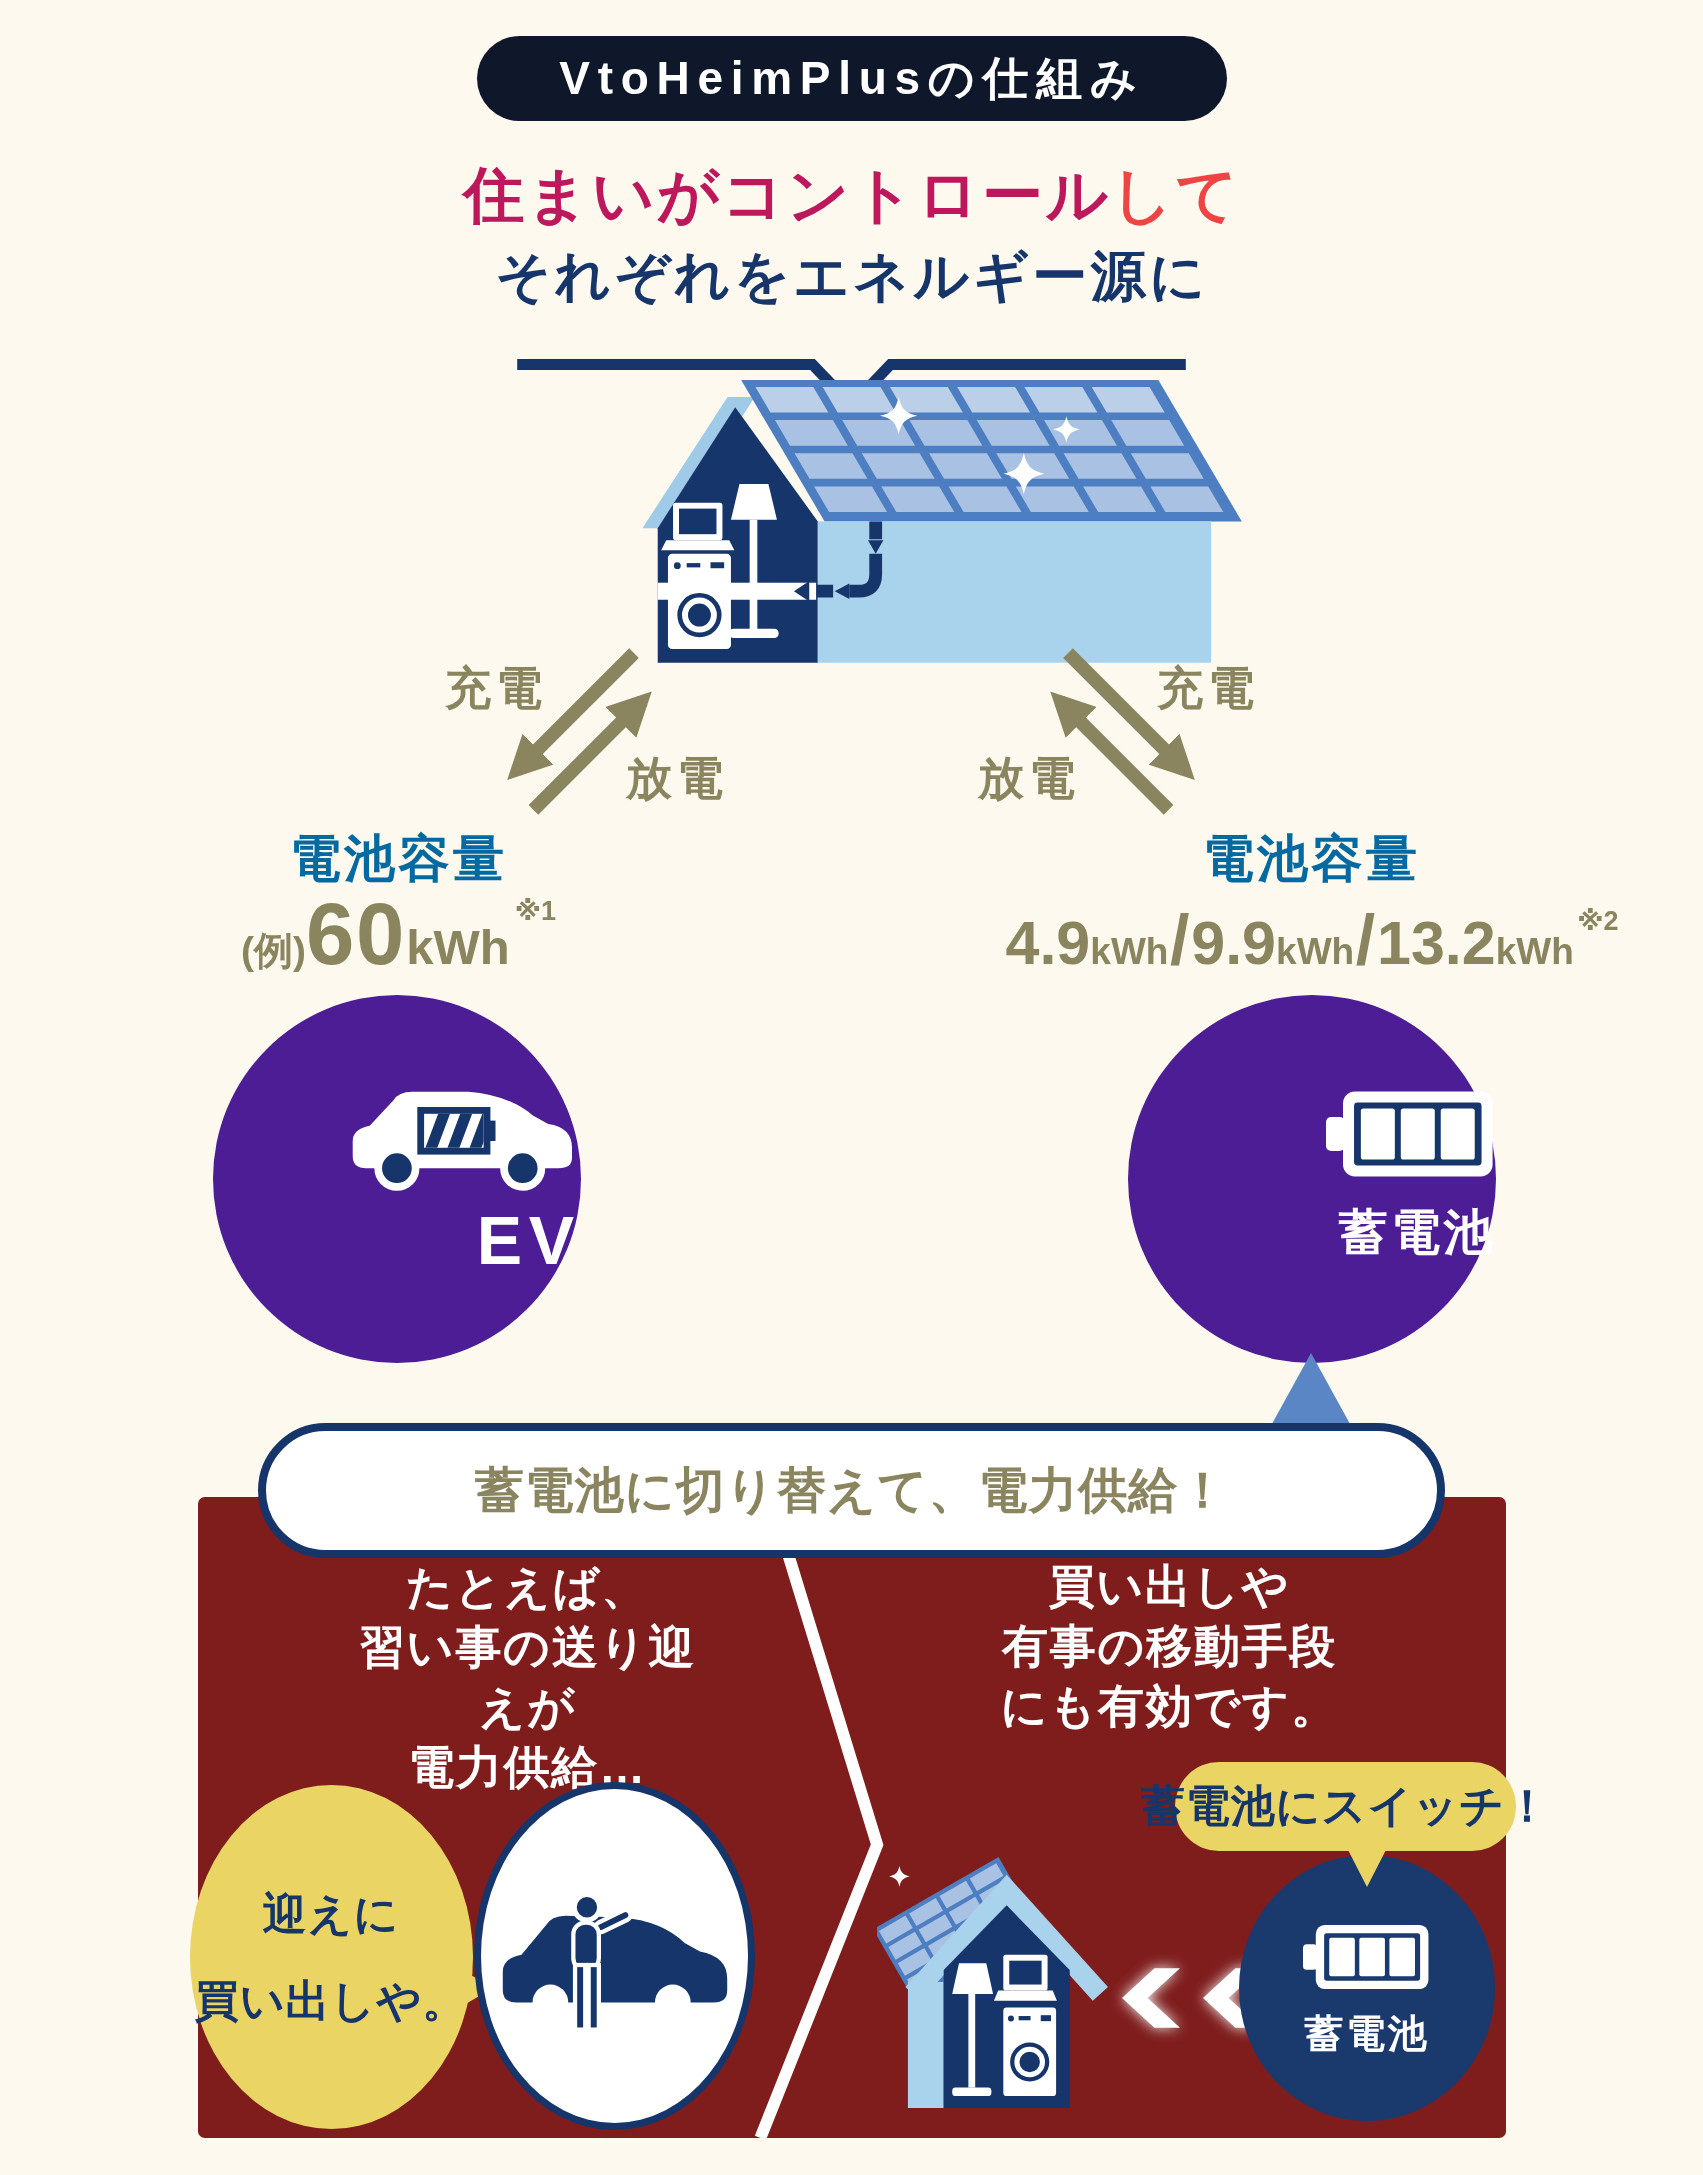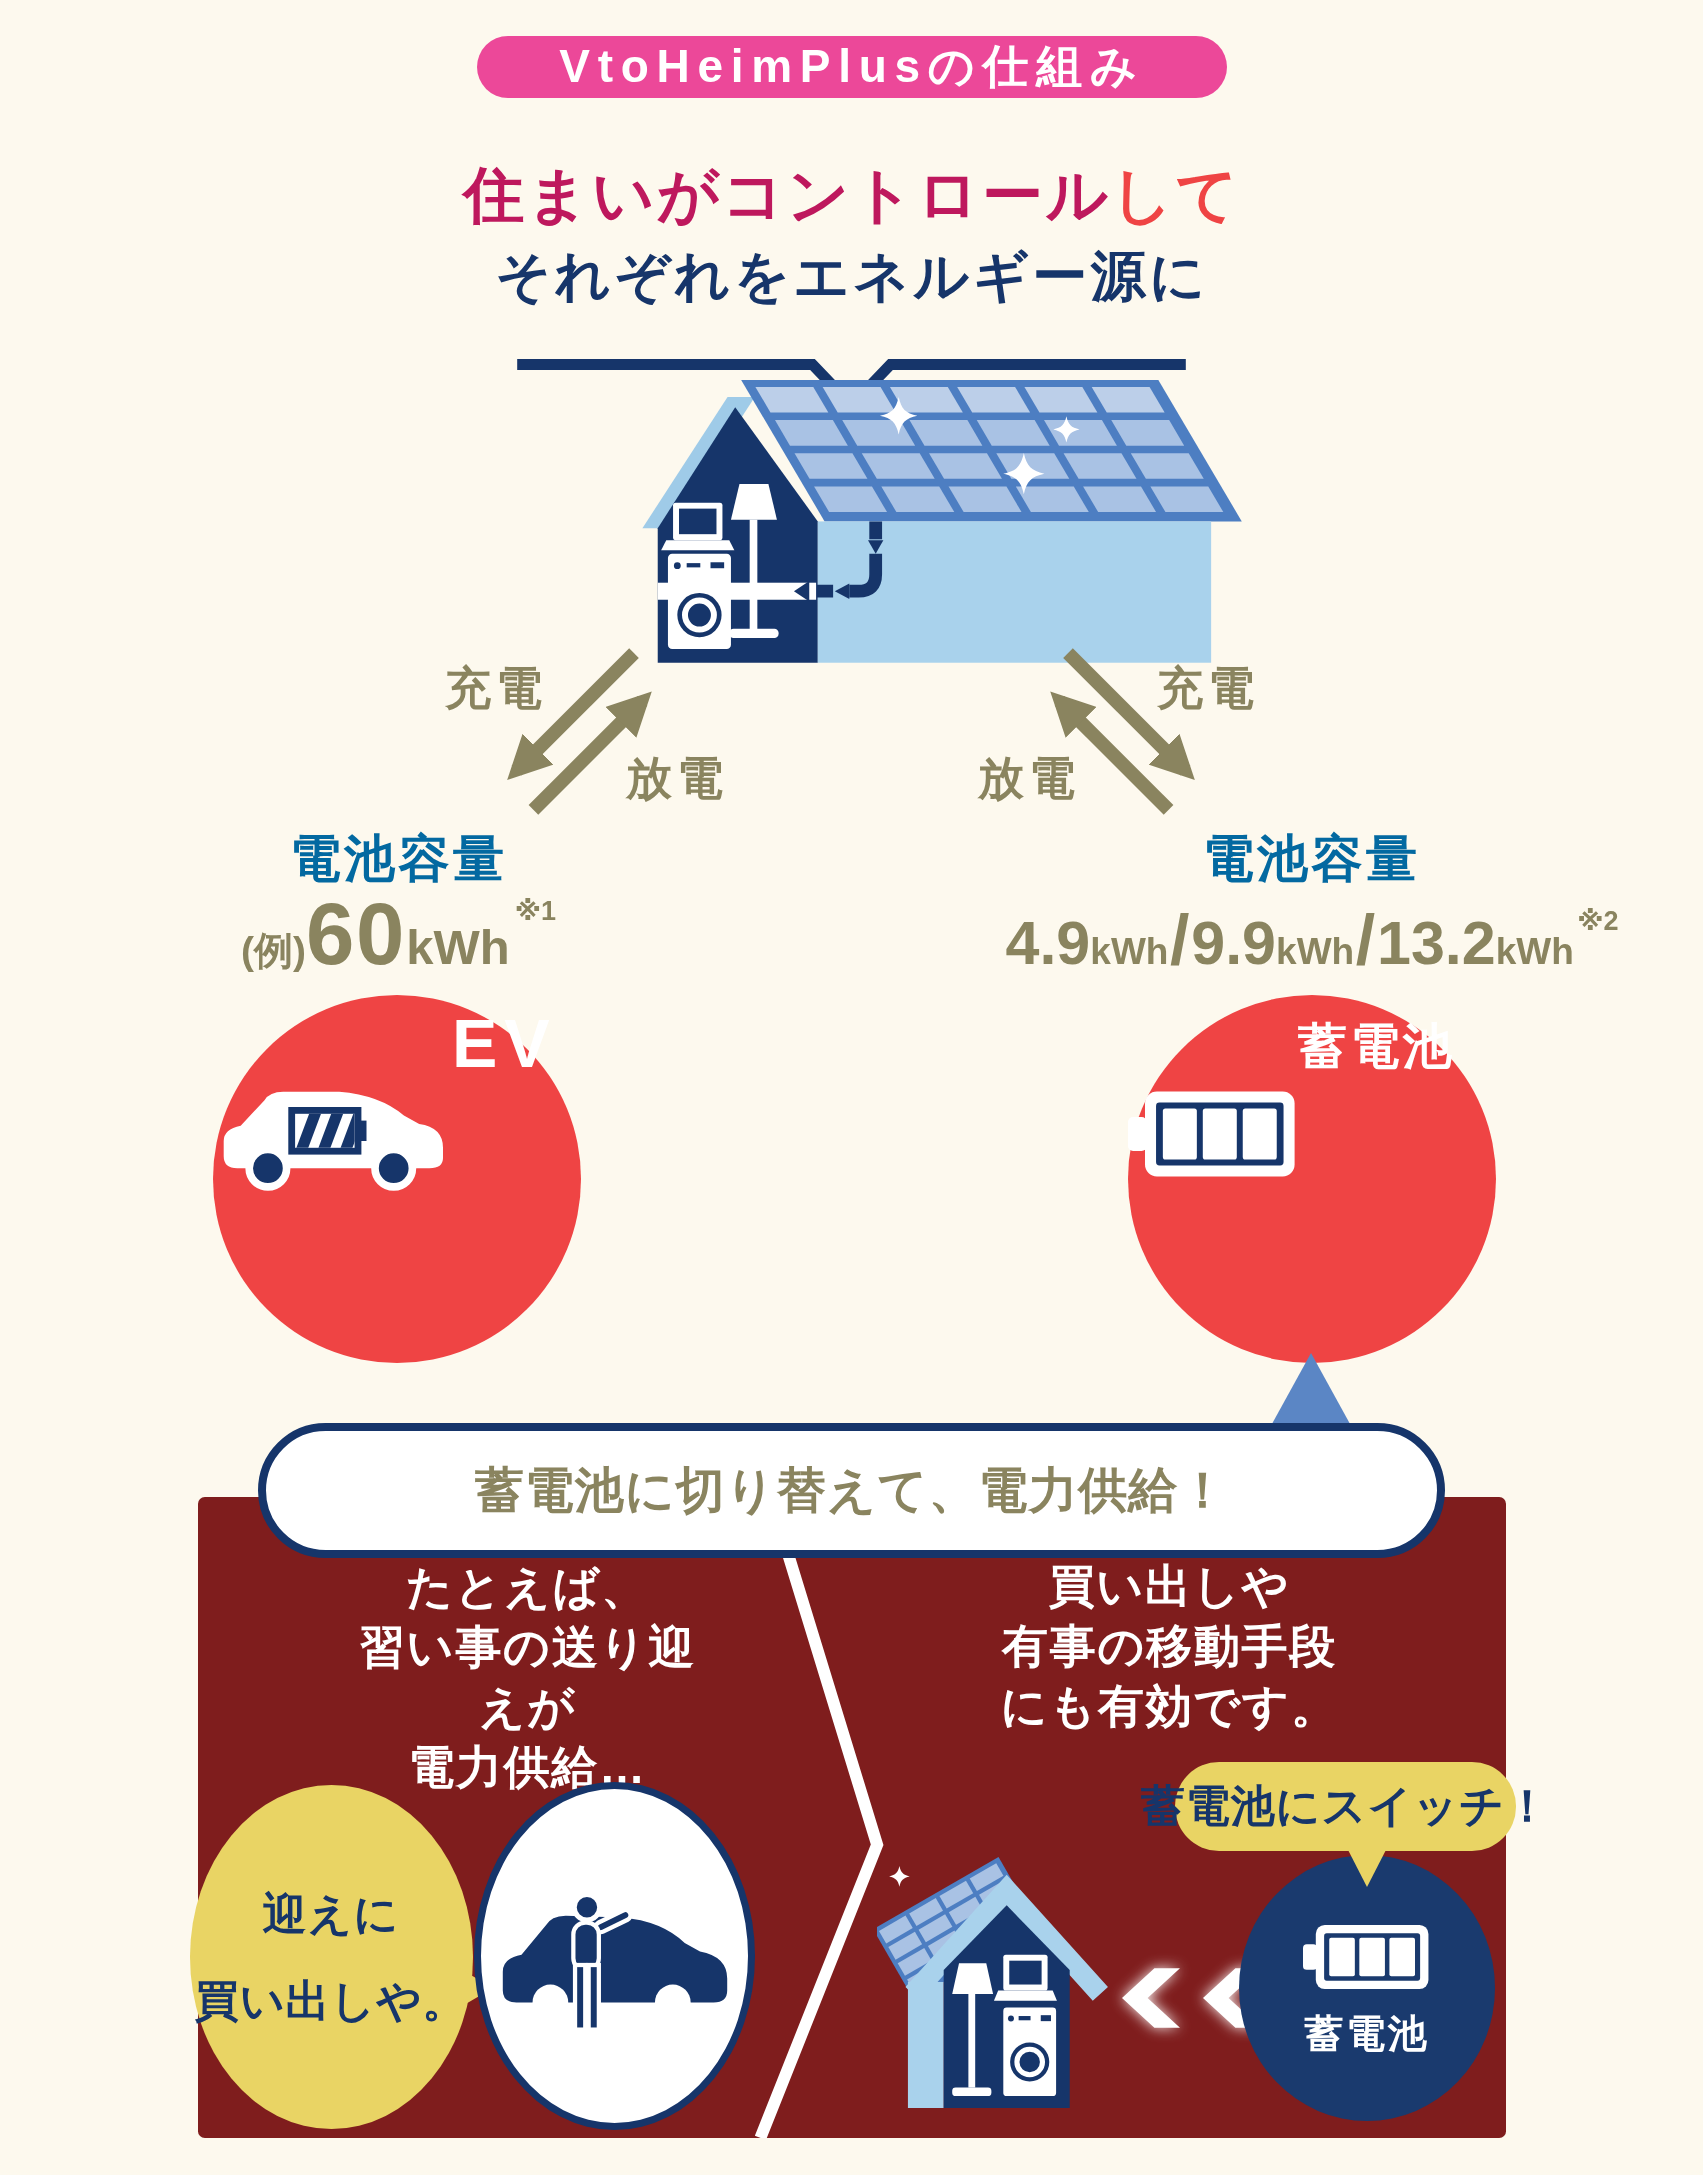--- a/index.html
+++ b/index.html
@@ -7,22 +7,22 @@
     width:1704px;height:2176px;
     background:#fdf9ee;
     font-family:"Liberation Sans","DejaVu Sans",sans-serif;
     -webkit-font-smoothing:antialiased;
   }
   .stage{position:relative;width:1704px;height:2176px;overflow:hidden;background:#fdf9ee;}
   .abs{position:absolute;}
 
   
   .badge{
-    position:absolute;left:477px;top:36px;width:750px;height:62px;
-    background:#ec4899;border-radius:44px;
+    position:absolute;left:477px;top:36px;width:750px;height:85px;
+    background:#0f172a;border-radius:44px;
     display:flex;align-items:center;justify-content:center;
   }
   .badge span{color:#fff;font-size:46px;font-weight:bold;letter-spacing:7.7px;}
 
   
   .heading{position:absolute;left:0;top:160px;width:1704px;text-align:center;}
   .heading .l1{font-size:61px;font-weight:bold;letter-spacing:2.6px;line-height:1.15;}
   .heading .l2{font-size:55px;font-weight:bold;letter-spacing:3.4px;margin-top:10.2px;color:#16356a;}
   .olive{color:#be185d;}
   .navy{color:#ef4444;}
@@ -40,21 +40,21 @@
   .cap-unit-big{font-size:49px;font-weight:bold;}
   .cap-note{font-size:27px;font-weight:bold;position:relative;top:-44px;margin-left:5.1px;}
   .rnum{font-size:61px;font-weight:bold;}
   .runit{font-size:37px;font-weight:bold;}
   .rslash{font-size:70px;font-weight:bold;margin:0 1.7px;}
   .rnote{font-size:27px;font-weight:bold;position:relative;top:-34px;margin-left:3.4px;}
 
   
   .big-circle{
     position:absolute;width:368px;height:368px;border-radius:50%;
-    background:#ef4444;display:flex;flex-direction:row;align-items:flex-start;
+    background:#4c1d95;display:flex;flex-direction:column;align-items:flex-end;
   }
   .circle-label-ev{color:#fff;font-size:68px;font-weight:bold;letter-spacing:6.8px;margin-top:8.5px;}
   .circle-label-jp{color:#fff;font-size:49px;font-weight:bold;letter-spacing:3.4px;margin-top:19px;}
 
   
   .panel-triangle{
     position:absolute;left:1267px;top:1353px;width:0;height:0;
     border-left:44px solid transparent;border-right:44px solid transparent;
     border-bottom:80px solid #5b86c5;z-index:1;
   }

